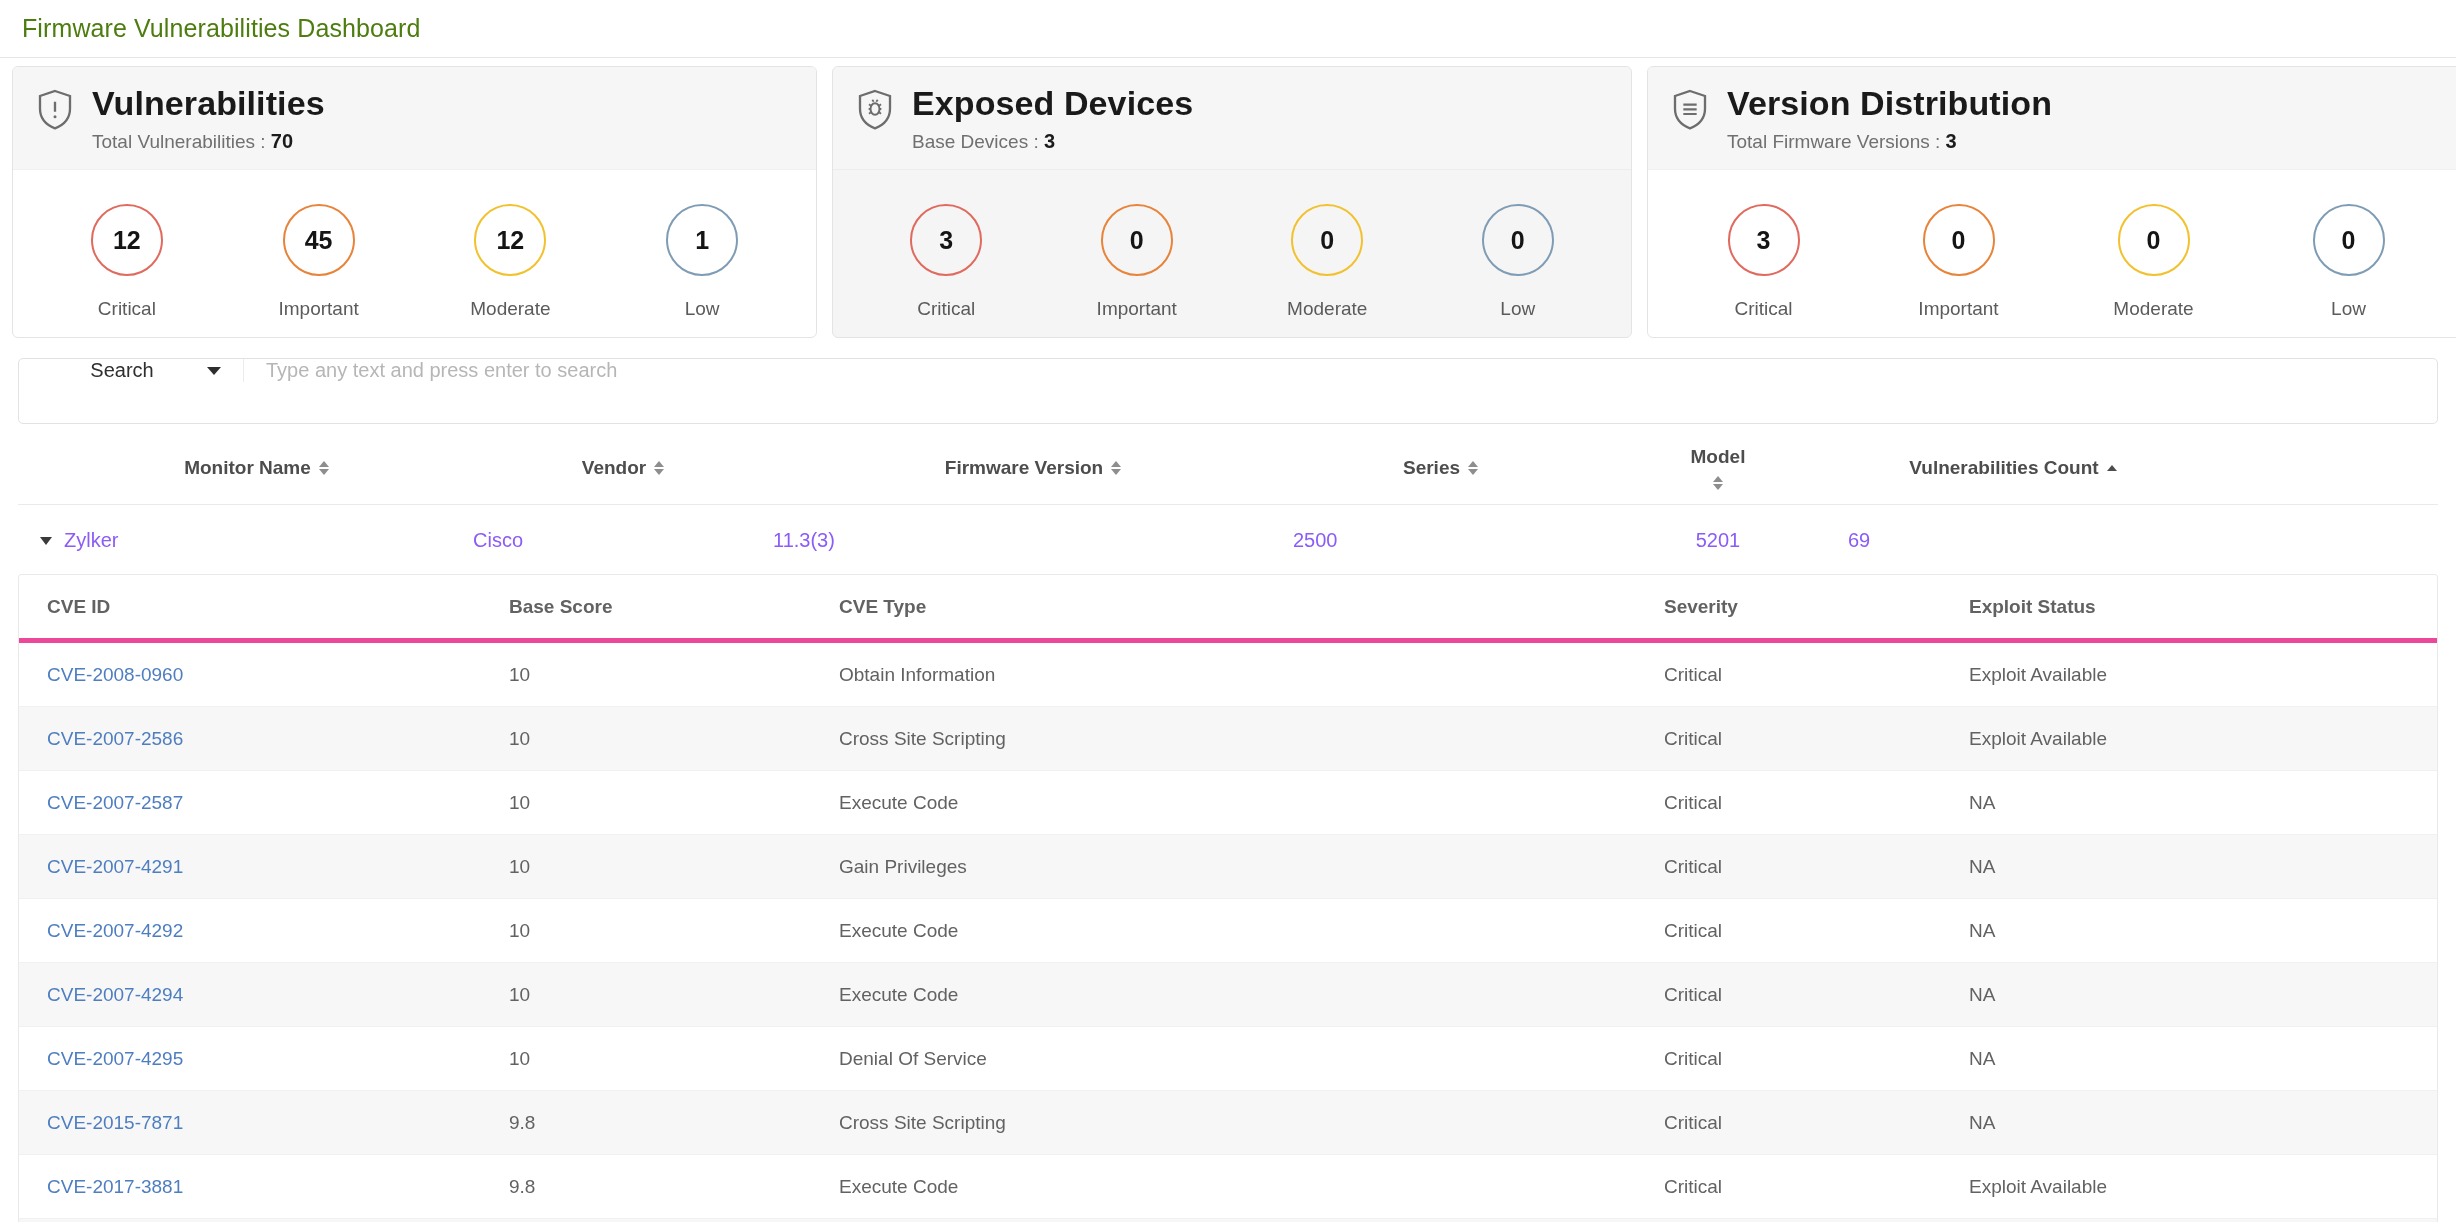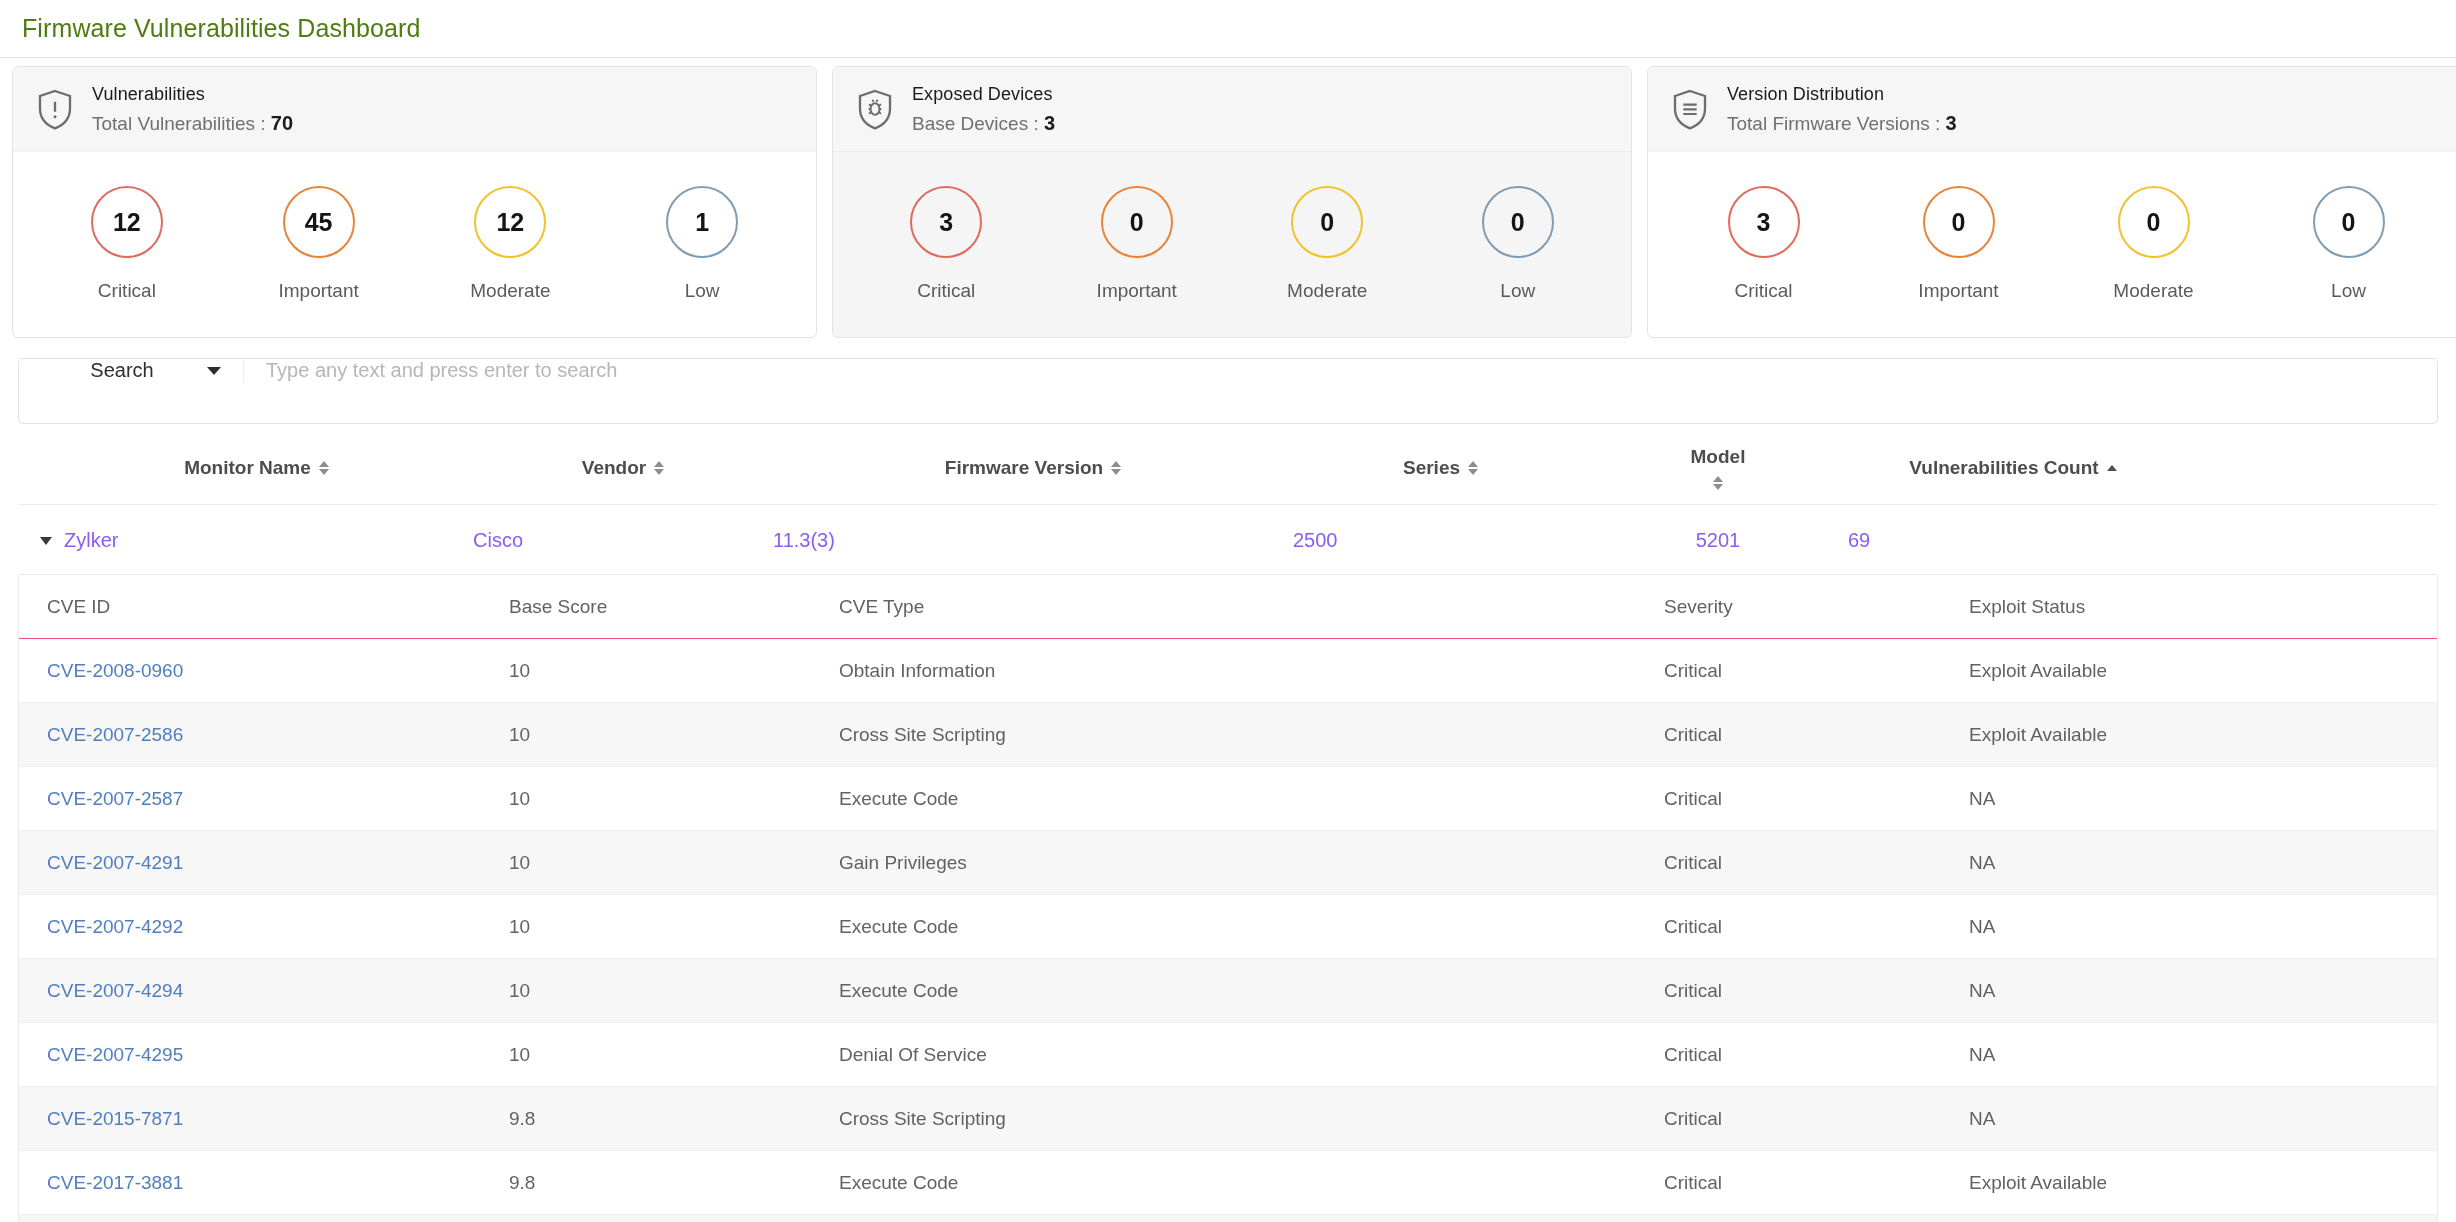--- a/index.html
+++ b/index.html
@@ -49,21 +49,21 @@
     background: #f6f6f6;
     padding: 17px 0 16px 22px;
     display: flex;
     align-items: flex-start;
     gap: 17px;
     border-bottom: 1px solid #f0f0f0;
   }
   .card.c2 .card-head { border-bottom: 1px solid #ededed; }
   .card-head-icon { width: 40px; height: 44px; flex: 0 0 auto; margin-top: 4px; }
   .card-head-text { display: flex; flex-direction: column; gap: 7px; }
-  .card-title { font-size: 18px; font-weight: normal; color: #1a1a1a; letter-spacing: .1px; }
+  .card-title { font-size: 34px; font-weight: bold; color: #1a1a1a; letter-spacing: .1px; }
   .card-subtitle { font-size: 19px; color: #707070; }
   .card-subtitle b { color: #1c1c1c; font-weight: bold; font-size: 20px; }
 
   .card-body {
     display: flex;
     justify-content: space-around;
     align-items: flex-start;
     padding: 34px 18px 0 18px;
     background: transparent;
   }
@@ -173,22 +173,23 @@
   .inner-wrap {
     margin: 0 18px;
     border: 1px solid #e9e9e9;
     border-bottom: none;
     border-radius: 4px 4px 0 0;
     overflow: hidden;
   }
   .inner-head {
     display: flex;
     padding: 21px 0 20px 0;
-    border-bottom: 1px solid #ec4899;
+    border-bottom: 5px solid #ec4899;
     background: #ffffff;
+    font-weight: bold;
   }
   .ih-cell { font-size: 19px; color: #626262; }
   .inner-row {
     display: flex;
     padding: 21px 0 20px 0;
     font-size: 19px;
     color: #4a4a4a;
     border-bottom: 1px solid #f1f1f1;
   }
   .inner-row.alt { background: #f7f7f7; }

